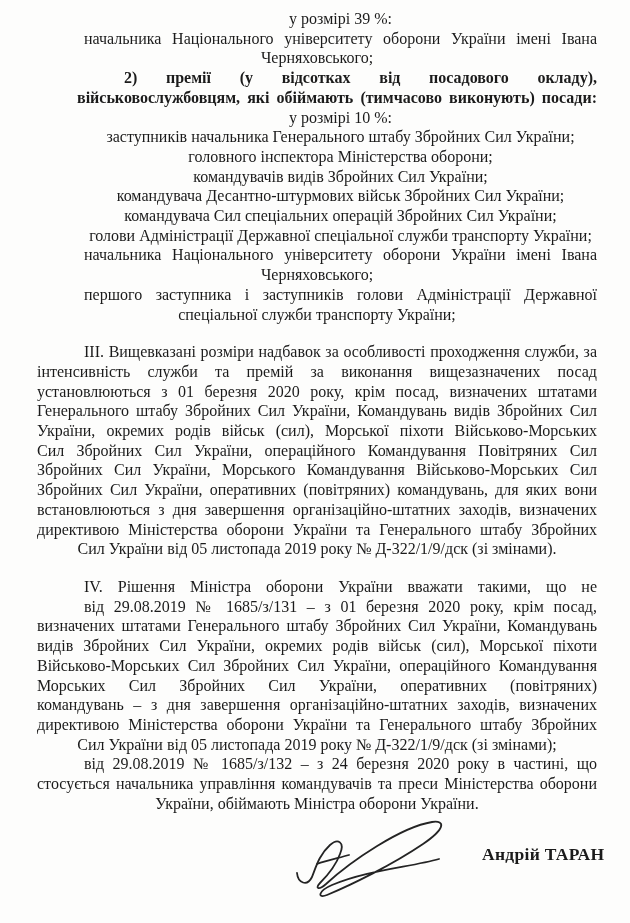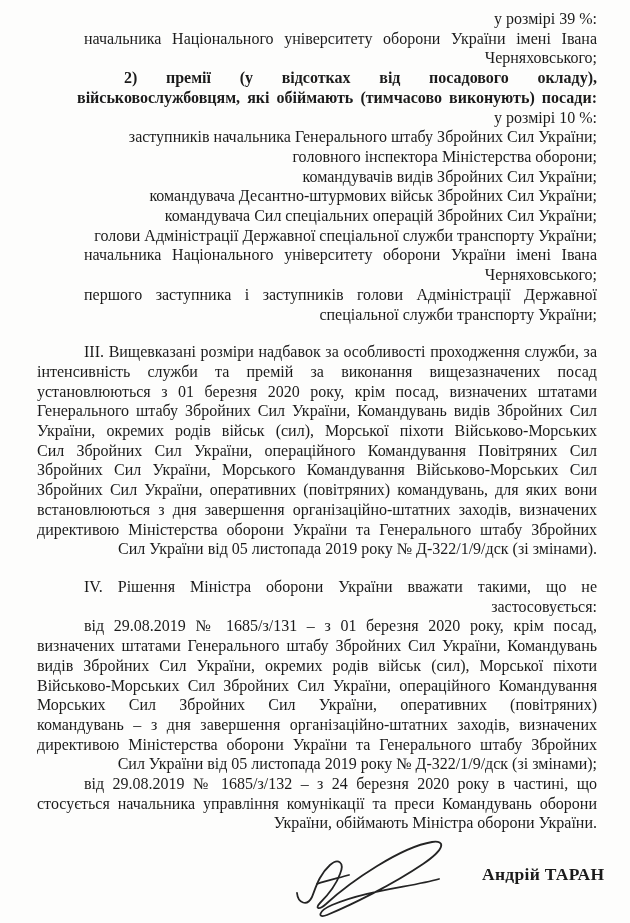--- a/index.html
+++ b/index.html
@@ -17,21 +17,21 @@
     font-family: "Liberation Serif", "DejaVu Serif", serif;
     font-size: 16px;
     line-height: 19.7px;
     padding: 9px 33px 0 37px;
     overflow: hidden;
   }
   .block { }
   .block.bold { font-weight: bold; margin-left: 40px; }
   .block.gap { margin-top: 18px; }
   .line {
-    text-align: right;
+    text-align: center;
     min-height: 19.7px;
   }
   .line.first { text-indent: 47px; }
   .line.fill {
     text-align: justify;
     text-align-last: justify;
   }
   .sig-row {
     position: relative;
     margin-top: 4px;
@@ -108,35 +108,34 @@
         <div class="line fill">України, окремих родів військ (сил),  Морської піхоти Військово-Морських</div>
         <div class="line fill">Сил Збройних Сил України, операційного Командування Повітряних Сил</div>
         <div class="line fill">Збройних Сил України, Морського Командування Військово-Морських Сил</div>
         <div class="line fill">Збройних Сил України, оперативних (повітряних) командувань, для яких вони</div>
         <div class="line fill">встановлюються з дня завершення організаційно-штатних заходів, визначених</div>
         <div class="line fill">директивою Міністерства оборони України та Генерального штабу Збройних</div>
         <div class="line">Сил України від 05 листопада 2019 року № Д-322/1/9/дск (зі змінами).</div>
       </div>
       <div class="block gap">
         <div class="line first fill">IV. Рішення Міністра оборони України вважати такими, що не</div>
-        <div class="line">застосовується:</div>
       </div>
       <div class="block">
         <div class="line first fill">від 29.08.2019 № 1685/з/131 – з 01 березня 2020 року, крім посад,</div>
         <div class="line fill">визначених штатами Генерального штабу Збройних Сил України, Командувань</div>
         <div class="line fill">видів Збройних Сил України, окремих родів військ (сил),  Морської піхоти</div>
         <div class="line fill">Військово-Морських Сил Збройних Сил України, операційного Командування</div>
         <div class="line fill">Морських Сил Збройних Сил України, оперативних (повітряних)</div>
         <div class="line fill">командувань – з дня завершення організаційно-штатних заходів, визначених</div>
         <div class="line fill">директивою Міністерства оборони України та Генерального штабу Збройних</div>
         <div class="line">Сил України від 05 листопада 2019 року № Д-322/1/9/дск (зі змінами);</div>
       </div>
       <div class="block">
         <div class="line first fill">від 29.08.2019 № 1685/з/132 – з 24 березня 2020 року в частині, що</div>
-        <div class="line fill">стосується начальника управління комунікації та преси Командувань оборони</div>
+        <div class="line fill">стосується начальника управління командувачів та преси Міністерства оборони</div>
         <div class="line">України, обіймають Міністра оборони України.</div>
       </div>
     </div>
 
   <div class="sig-row">
     <svg class="sig-mark" viewBox="0 0 172 84" fill="none" xmlns="http://www.w3.org/2000/svg">
       <path d="M 8 56
                C 9 66, 18 70, 23 60
                C 27 50, 30 38, 41 28
                C 49 21, 56 25, 51 37

